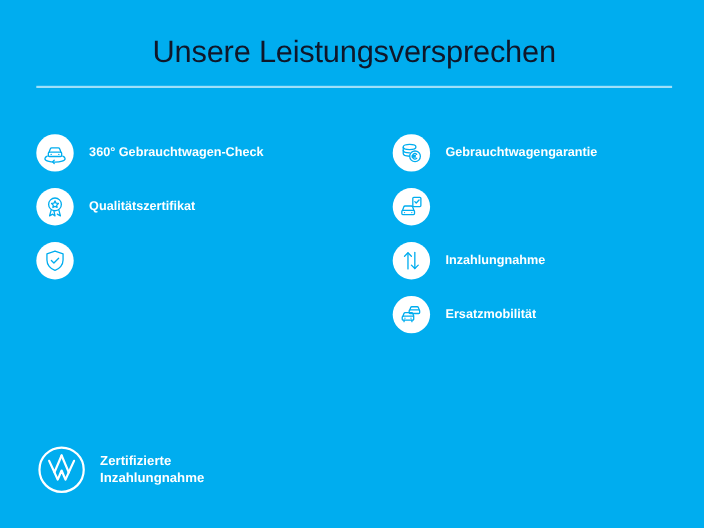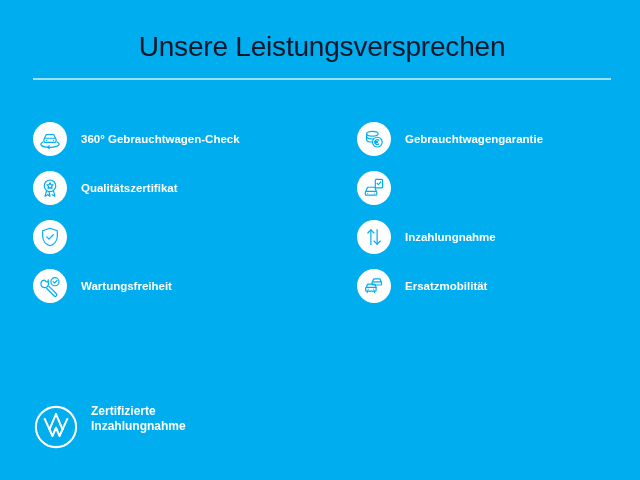--- a/index.html
+++ b/index.html
@@ -89,20 +89,21 @@
     line-height: 14px;
     white-space: nowrap;
   }
 
   
   .brand {
     position: absolute;
     left: 33px;
     top: 404px;
     display: flex;
+    align-items: center;
   }
   .vw-logo {
     width: 46px;
     height: 46px;
     flex: 0 0 auto;
   }
   .brand-text {
     margin-left: 12px;
     font-size: 12px;
     font-weight: bold;
@@ -153,31 +154,20 @@
 
       <div class="promise">
         <span class="icon-badge">
           <svg viewBox="0 0 24 24" fill="none" stroke="#00ADEF" stroke-width="1.3" stroke-linecap="round" stroke-linejoin="round">
             <path d="M12 2.4l8 2.8v6.1c0 4.6-3.3 8.8-8 10.3-4.7-1.5-8-5.7-8-10.3V5.2z"></path>
             <path d="M8.4 11.8l2.5 2.5 4.7-4.8"></path>
           </svg>
         </span>
       </div>
 
-      <div class="promise">
-        <span class="icon-badge">
-          <svg viewBox="0 0 24 24" fill="none" stroke="#00ADEF" stroke-width="1.3" stroke-linecap="round" stroke-linejoin="round">
-            <path d="M10.3 9.6a4.1 4.1 0 1 1-4.4-4.1l2 2 2-.1.1-2z"></path>
-            <path d="M10.6 12.1l8.4 8.4a1.7 1.7 0 0 1-2.4 2.4l-8.4-8.4"></path>
-            <circle cx="17.4" cy="7.3" r="4.4"></circle>
-            <path d="M15.4 7.3l1.5 1.5 2.7-2.8"></path>
-          </svg>
-        </span>
-        <span class="promise-label">Wartungsfreiheit</span>
-      </div>
 
 
     </div>
 
     <div class="col col-right">
 
       <div class="promise">
         <span class="icon-badge">
           <svg viewBox="0 0 24 24" fill="none" stroke="#00ADEF" stroke-width="1.3" stroke-linecap="round" stroke-linejoin="round">
             <ellipse cx="10.2" cy="6.2" rx="6.3" ry="2.6"></ellipse>

